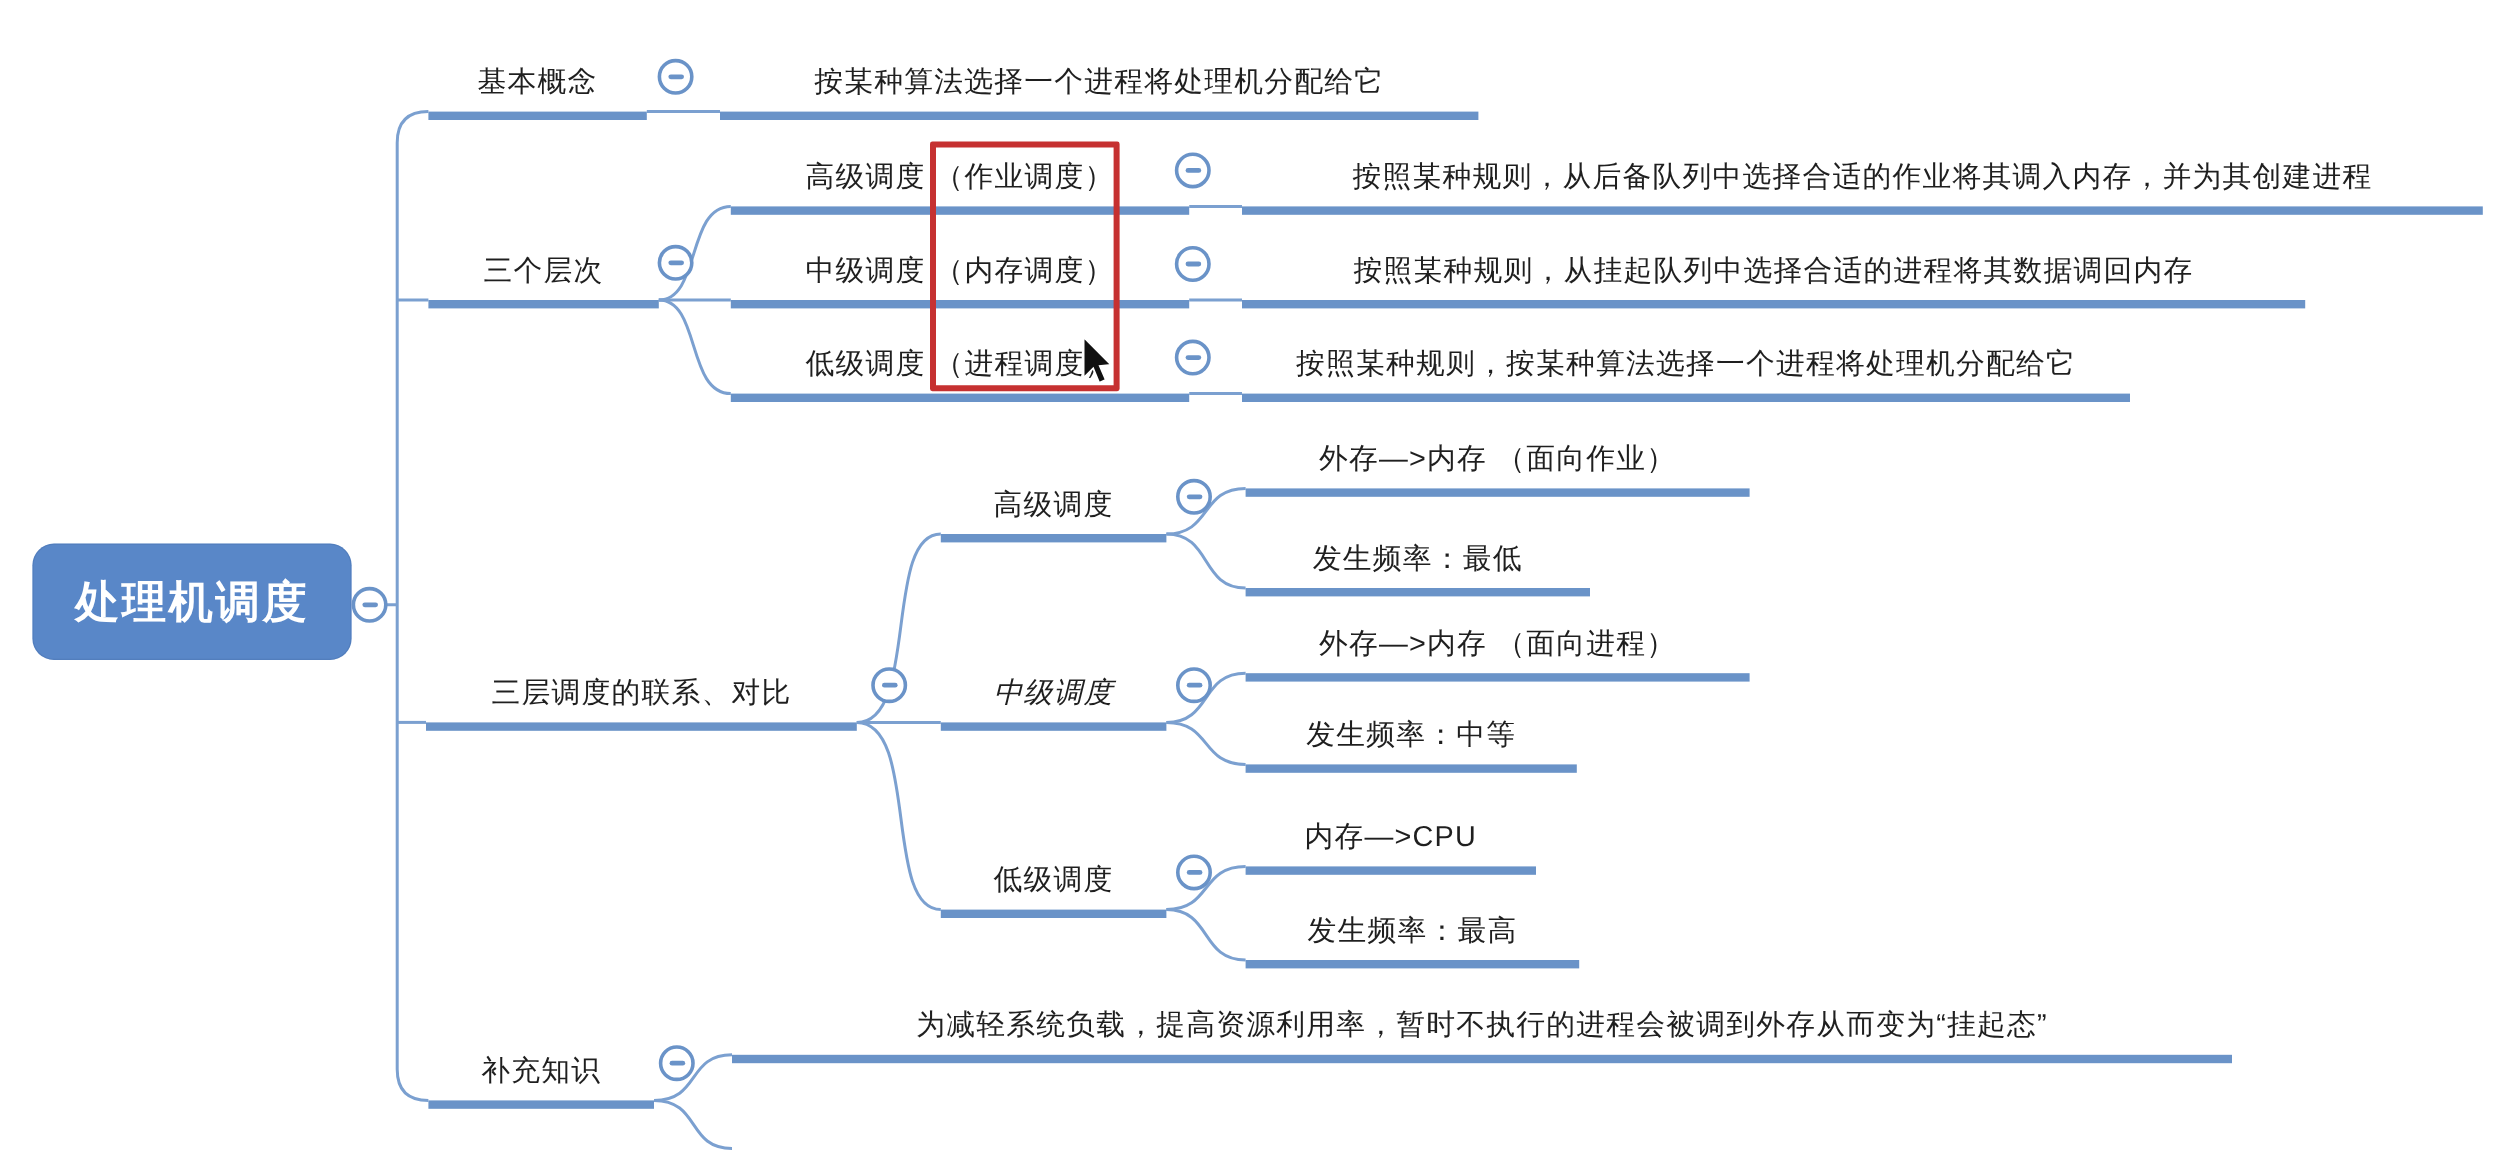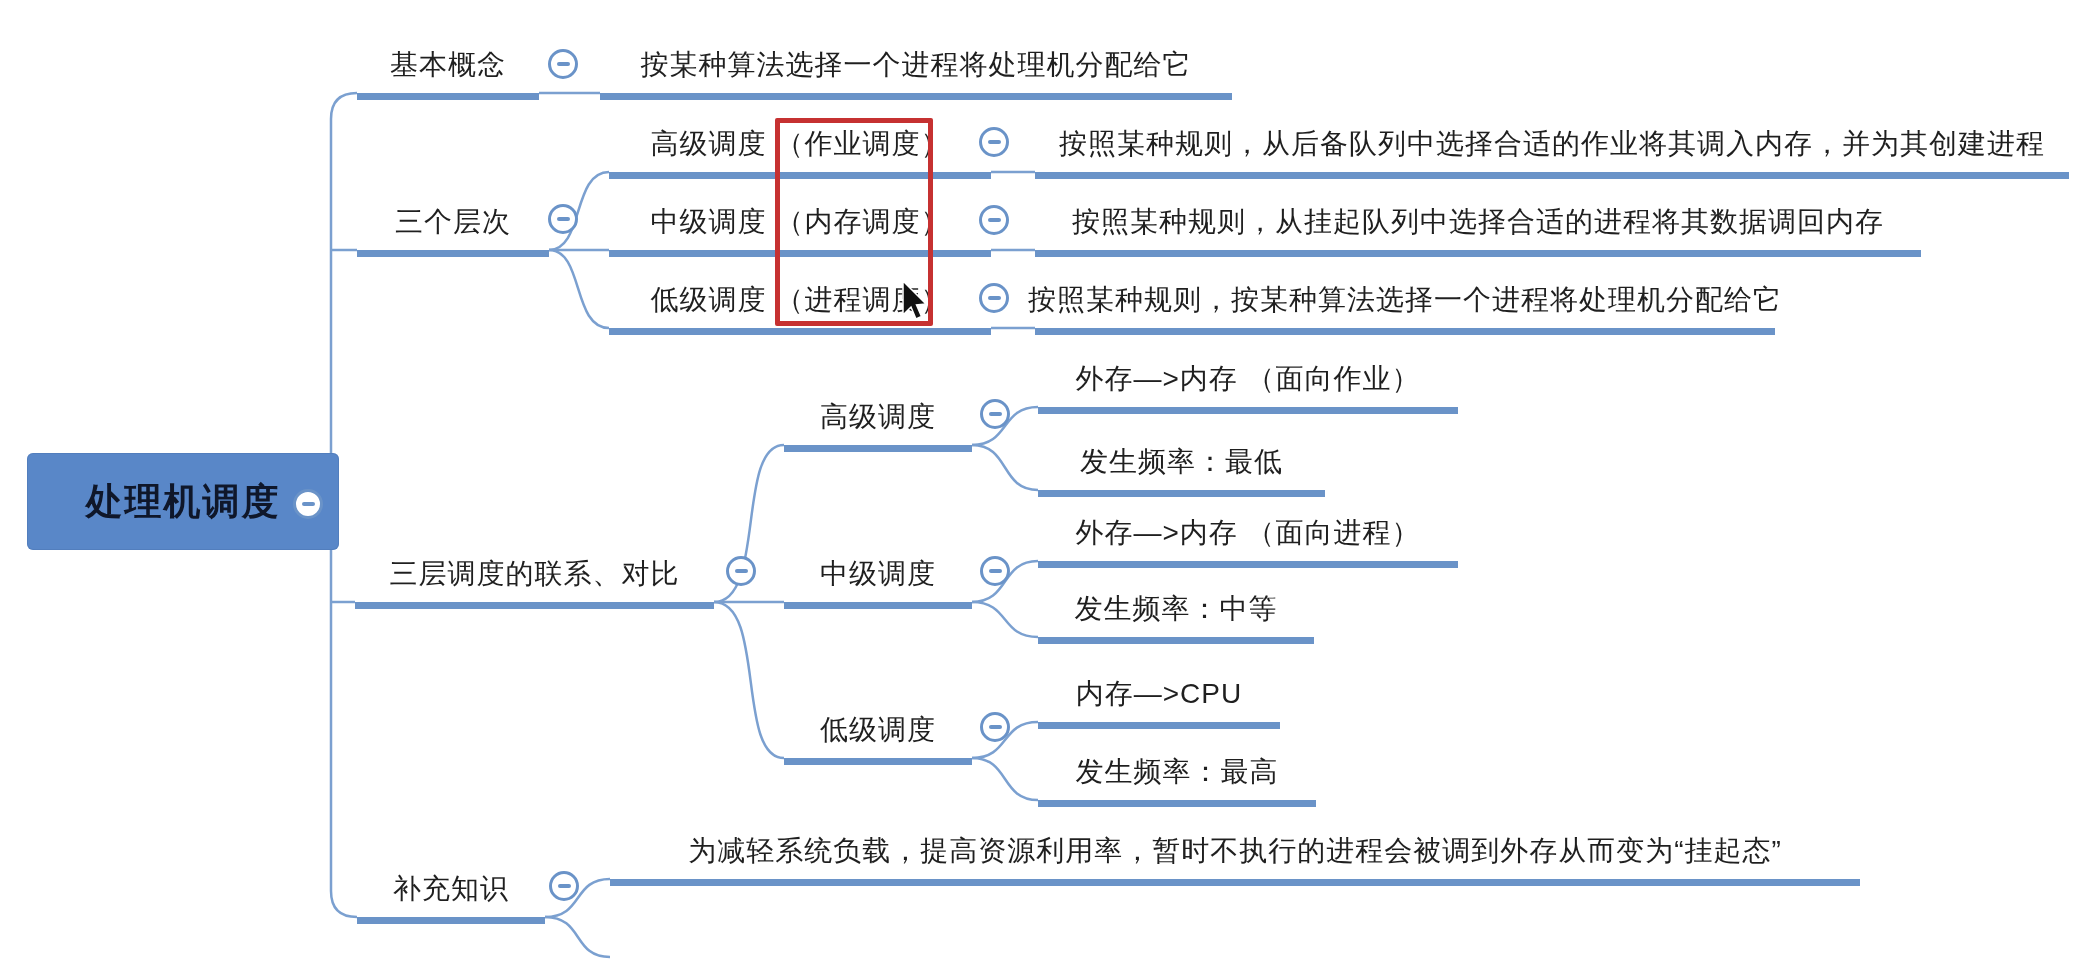--- a/index.html
+++ b/index.html
@@ -14,32 +14,32 @@
   svg.wires{position:absolute;left:0;top:0;width:2099px;height:969px;}
   .node{
     position:absolute;
     box-sizing:border-box;
     height:54px;
     border-bottom:7px solid #6a93c8;
     display:flex;
     justify-content:center;
     align-items:flex-end;
     padding:0 6px 9px 6px;
-    font-size:28px;
+    font-size:24px;
     letter-spacing:1px;
     white-space:nowrap;
     cursor:default;
   }
   .root{
     position:absolute;
-    left:27px;top:453px;width:312px;height:97px;
+    left:27px;top:453px;width:266px;height:97px;
     background:#5987c8;
-    border-radius:6px;
+    border-radius:18px;
     display:flex;align-items:center;justify-content:center;
-    color:#0f172a;
+    color:#ffffff;
     font-size:37px;
     font-weight:bold;
     letter-spacing:2px;
     box-shadow:0 0 0 1px rgba(70,110,170,.35) inset;
   }
   .minus{
     position:absolute;
     width:30px;height:30px;
     box-sizing:border-box;
     border:3px solid #6a93c8;
@@ -101,21 +101,21 @@
   <div class="node" style="left:1035px;top:125px;width:1034px;text-align:right;">按照某种规则，从后备队列中选择合适的作业将其调入内存，并为其创建进程</div>
   <div class="node" style="left:1035px;top:203px;width:886px;">按照某种规则，从挂起队列中选择合适的进程将其数据调回内存</div>
   <div class="node" style="left:1035px;top:281px;width:740px;">按照某种规则，按某种算法选择一个进程将处理机分配给它</div>
 
   <div class="node" style="left:355px;top:555px;width:359px;">三层调度的联系、对比</div>
 
   <div class="node" style="left:784px;top:398px;width:188px;">高级调度</div>
   <div class="node" style="left:1038px;top:360px;width:420px;">外存—&gt;内存 （面向作业）</div>
   <div class="node" style="left:1038px;top:443px;width:287px;">发生频率：最低</div>
 
-  <div class="node" style="left:784px;top:555px;width:188px;">中级调度</div>
+  <div class="node" style="left:784px;top:555px;width:188px;font-style:italic;">中级调度</div>
   <div class="node" style="left:1038px;top:514px;width:420px;">外存—&gt;内存 （面向进程）</div>
   <div class="node" style="left:1038px;top:590px;width:276px;">发生频率：中等</div>
 
   <div class="node" style="left:784px;top:711px;width:188px;">低级调度</div>
   <div class="node" style="left:1038px;top:675px;width:242px;">内存—&gt;CPU</div>
   <div class="node" style="left:1038px;top:753px;width:278px;">发生频率：最高</div>
 
   <div class="node" style="left:357px;top:870px;width:188px;">补充知识</div>
   <div class="node" style="left:610px;top:832px;width:1250px;">为减轻系统负载，提高资源利用率，暂时不执行的进程会被调到外存从而变为“挂起态”</div>
 

